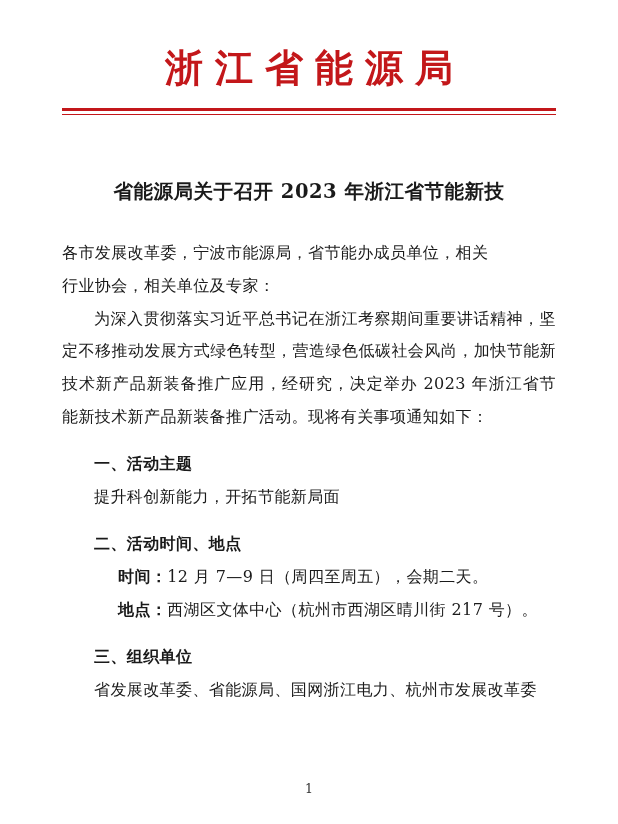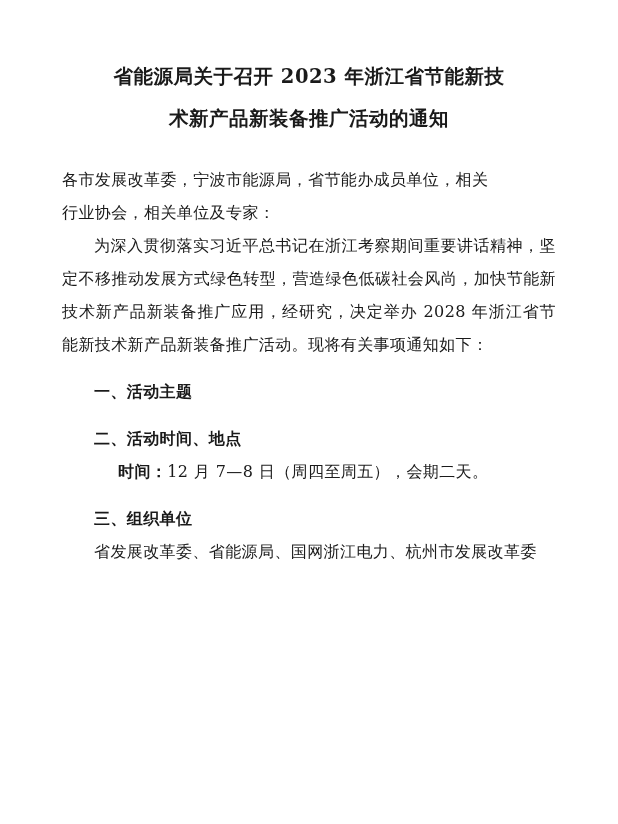--- a/index.html
+++ b/index.html
@@ -102,43 +102,51 @@
     text-align: center;
     font-size: 12.5px;
     color: #333;
   }
 </style>
 </head>
 <body>
 
 <div class="page">
 
+  <div class="letterhead">
+    <div class="letterhead-title">浙江省能源局</div>
+    <div class="rule-thick"></div>
+    <div class="rule-thin"></div>
+  </div>
 
   <div class="doc-title">
     <span class="line">省能源局关于召开 2023 年浙江省节能新技</span>
-    <span class="line">术新产品新装备推广活动的通知</span>
   </div>
 
   <div class="body-text">
 
     <p class="p-flush">各市发展改革委，宁波市能源局，省节能办成员单位，相关</p>
 
     <p class="p-flush">行业协会，相关单位及专家：</p>
 
-    <p class="p-indent">为深入贯彻落实习近平总书记在浙江考察期间重要讲话精神，坚定不移推动发展方式绿色转型，营造绿色低碳社会风尚，加快节能新技术新产品新装备推广应用，经研究，决定举办 2028 年浙江省节能新技术新产品新装备推广活动。现将有关事项通知如下：</p>
+    <p class="p-indent">为深入贯彻落实习近平总书记在浙江考察期间重要讲话精神，坚定不移推动发展方式绿色转型，营造绿色低碳社会风尚，加快节能新技术新产品新装备推广应用，经研究，决定举办 2023 年浙江省节能新技术新产品新装备推广活动。现将有关事项通知如下：</p>
 
     <p class="p-heading">一、活动主题</p>
 
+    <p class="p-sub">提升科创新能力，开拓节能新局面</p>
 
     <p class="p-heading">二、活动时间、地点</p>
 
     <p class="p-sub">
-      <span class="lbl-bold">时间：</span><span>12 月 7—8 日（周四至周五），会期二天。</span>
+      <span class="lbl-bold">时间：</span><span>12 月 7—9 日（周四至周五），会期二天。</span>
     </p>
 
+    <p class="p-sub">
+      <span class="lbl-bold">地点：</span><span>西湖区文体中心（杭州市西湖区晴川街 217 号）。</span>
+    </p>
 
     <p class="p-heading">三、组织单位</p>
 
 
     <p class="p-sub">省发展改革委、省能源局、国网浙江电力、杭州市发展改革委</p>
 
   </div>
 
   <div class="page-number">1</div>
 

